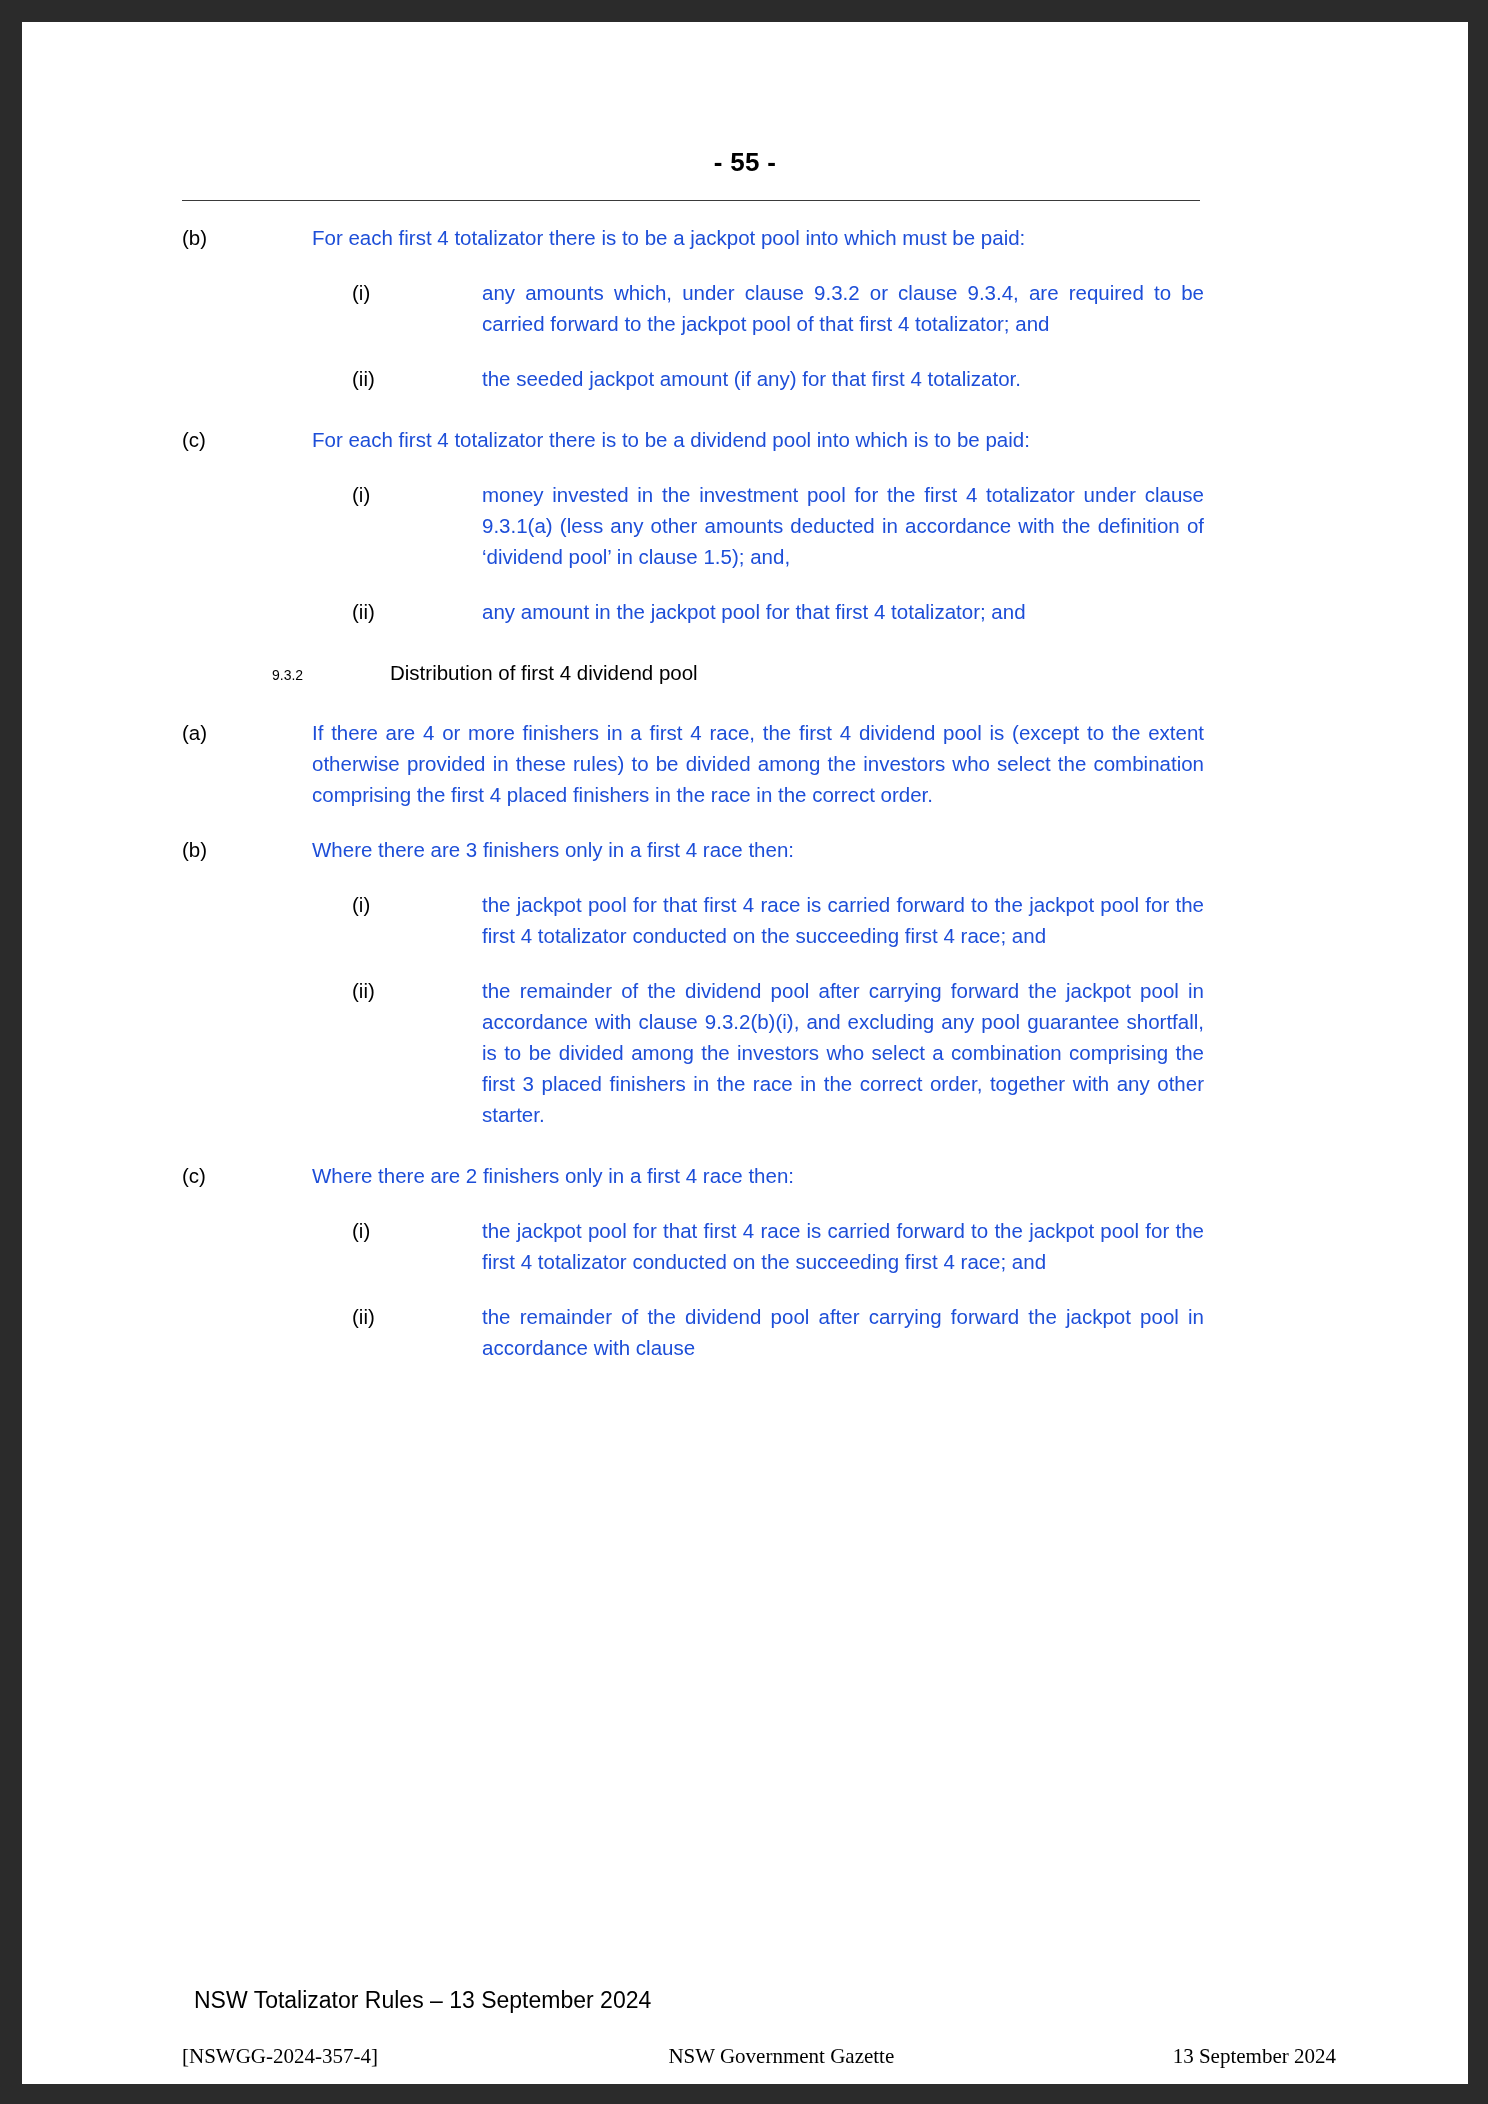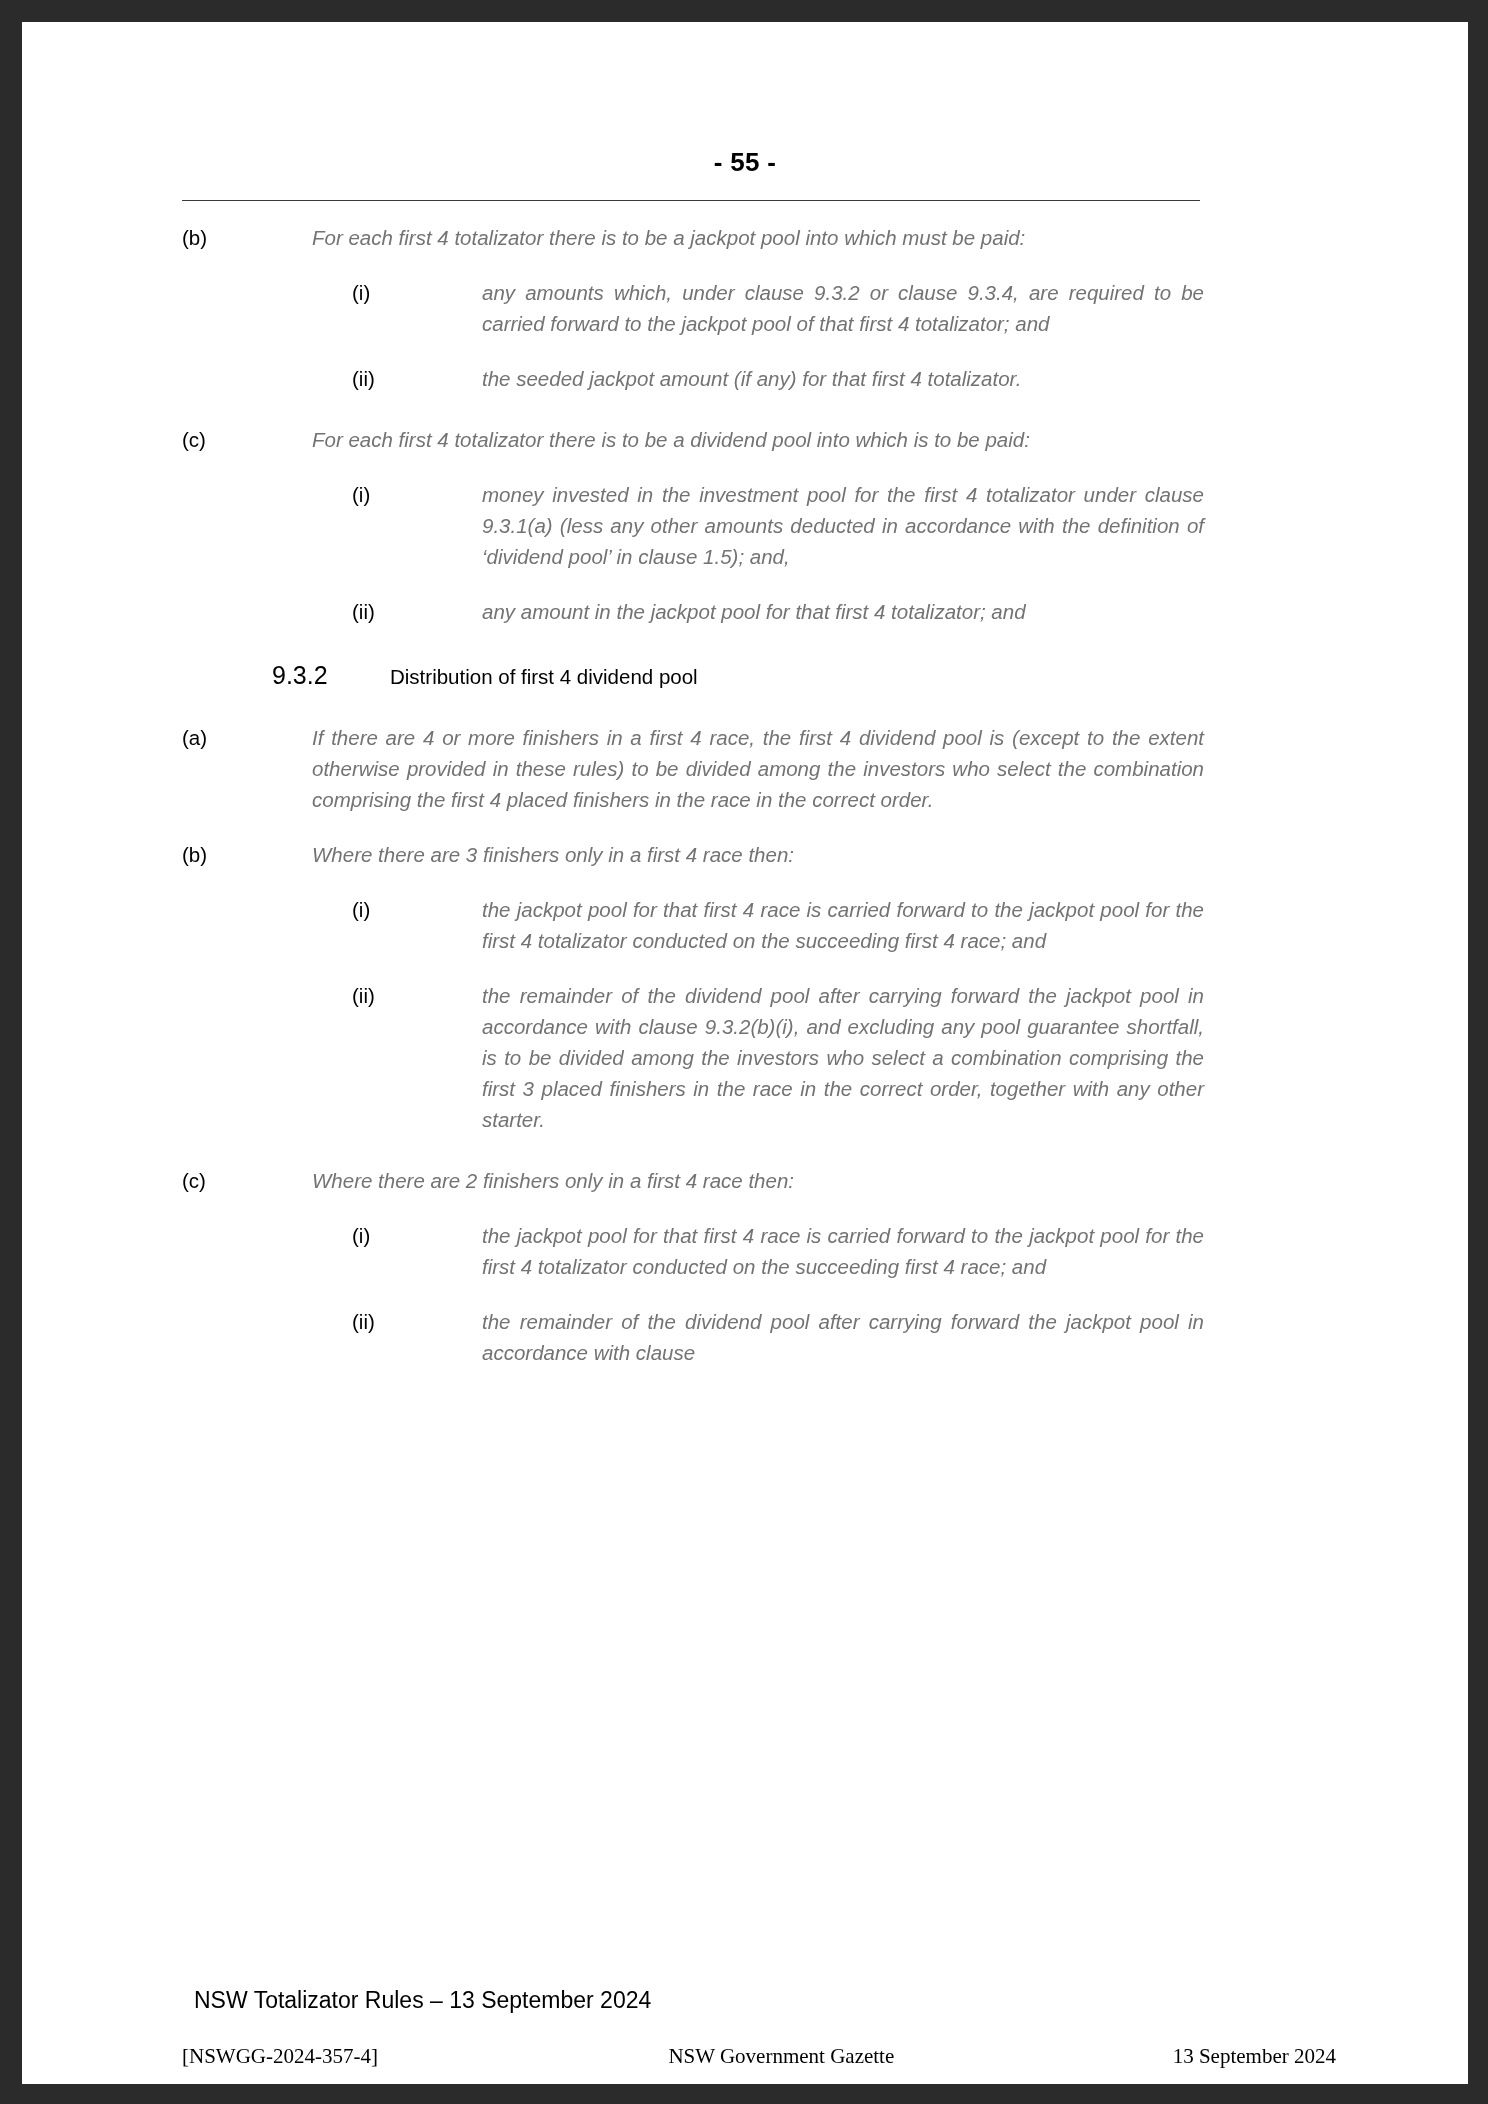--- a/index.html
+++ b/index.html
@@ -62,24 +62,23 @@
   }
   .clause .marker {
     flex: 0 0 auto;
     font-size: 20.5px;
     line-height: 31px;
     color: #000;
   }
   .clause .content {
     font-size: 20.5px;
     line-height: 31px;
-    color: #737373;
+    color: #1d4ed8;
     text-align: justify;
     text-justify: inter-word;
-    font-style: italic;
   }
 
   
   .lvl1 { margin-left: 0px; }
   .lvl1 > .marker { width: 130px; }
   .lvl1 > .content { width: 892px; }
 
   
   .lvl2 { margin-left: 170px; }
   .lvl2 > .marker { width: 130px; }
@@ -90,21 +89,21 @@
   .section-heading {
     display: flex;
     align-items: baseline;
     margin-left: 90px;
     margin-top: 34px;
     margin-bottom: 32px;
   }
   .section-heading .num {
     flex: 0 0 auto;
     width: 118px;
-    font-size: 25px;
+    font-size: 14px;
     color: #000;
   }
   .section-heading .title {
     font-size: 20.5px;
     font-weight: normal;
     color: #000;
   }
 
   
   .footer-title {

